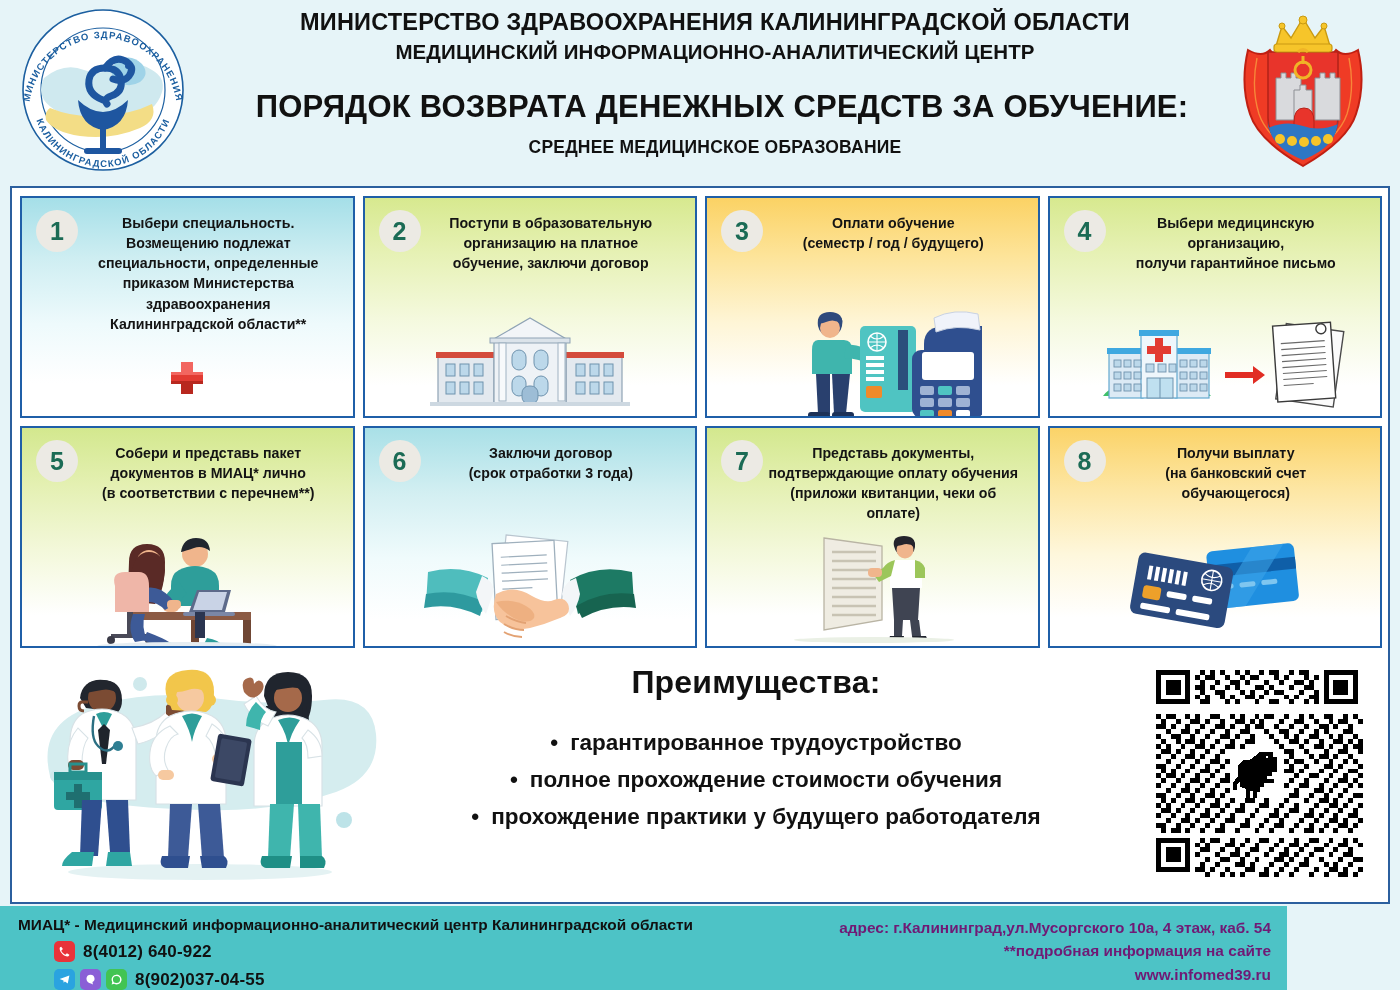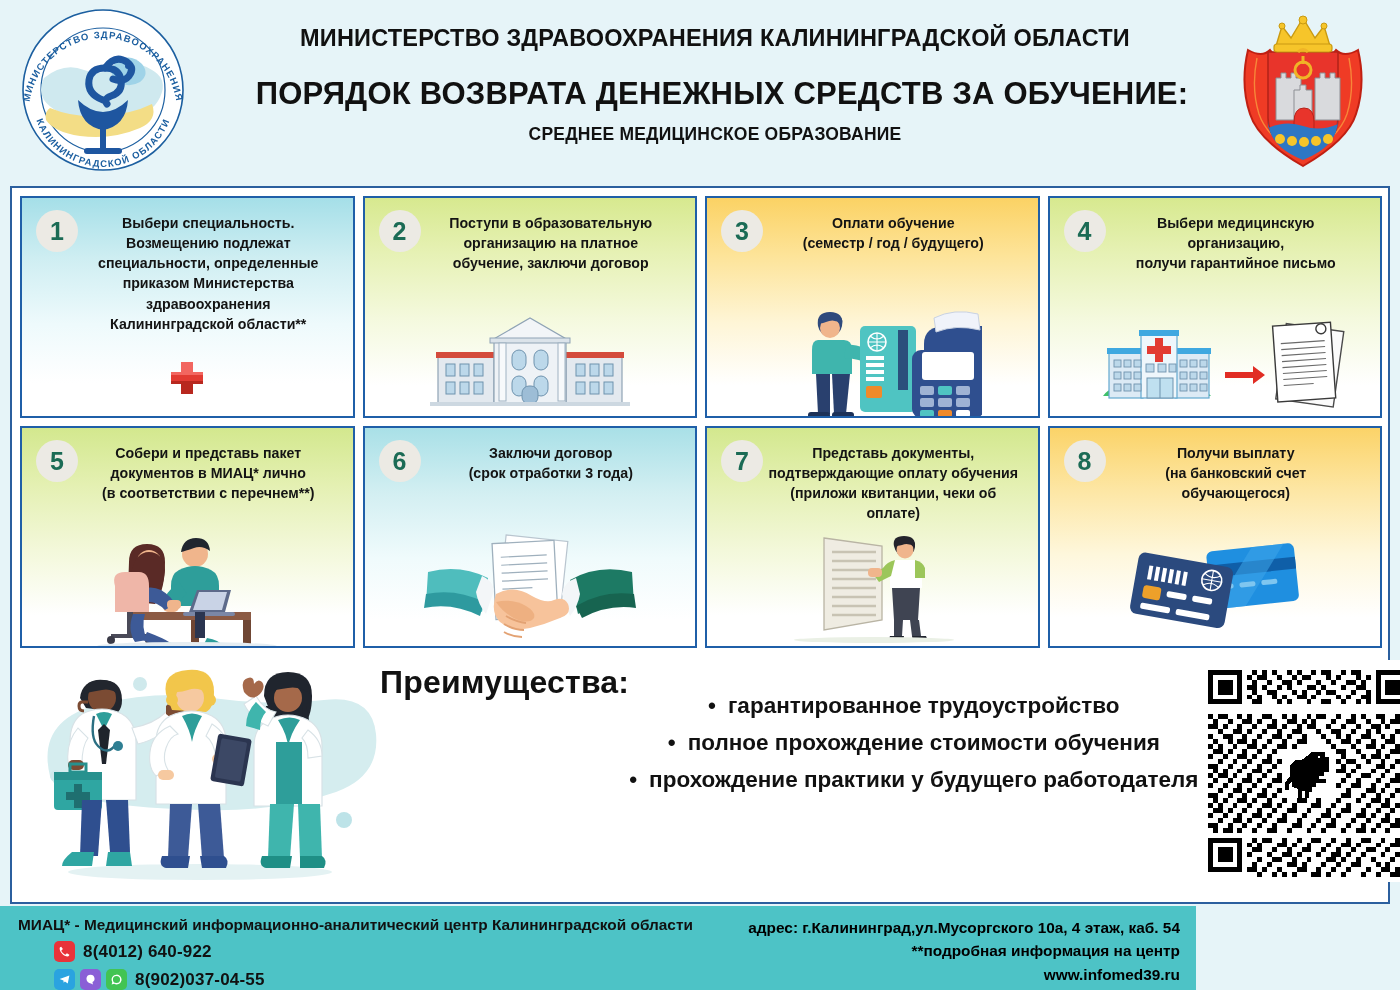--- a/index.html
+++ b/index.html
@@ -11,21 +11,21 @@
     overflow:hidden;
     position:relative;
   }
   .page{position:absolute;inset:0;background:#e6f4f8;}
 
   
   .header{position:absolute;left:0;top:0;width:1400px;height:185px;}
   .emblem{position:absolute;left:8px;top:4px;width:190px;height:170px;}
   .coat{position:absolute;right:22px;top:6px;width:150px;height:168px;}
   .head-text{position:absolute;left:200px;top:0;width:1030px;height:185px;
-    display:flex;flex-direction:column;align-items:center;justify-content:flex-start;padding-top:24px;box-sizing:border-box;}
+    display:flex;flex-direction:column;align-items:center;justify-content:flex-start;padding-top:8px;box-sizing:border-box;}
   .h-line1{font-size:23.5px;font-weight:700;letter-spacing:.2px;color:#111;line-height:1.25;white-space:nowrap;}
   .h-line2{font-size:20.5px;font-weight:700;letter-spacing:.1px;color:#111;line-height:1.3;white-space:nowrap;margin-top:2px;}
   .h-title{font-size:31px;font-weight:700;color:#111;margin-top:23px;white-space:nowrap;letter-spacing:.2px;margin-left:14px;}
   .h-sub{font-size:17.5px;font-weight:700;color:#111;margin-top:12px;letter-spacing:.2px;white-space:nowrap;}
 
   
   .panel{position:absolute;left:10px;top:186px;width:1380px;height:718px;
     background:#ffffff;border:2px solid #2b5f9e;box-sizing:border-box;}
 
   .grid{position:absolute;left:8px;top:8px;width:1362px;}
@@ -50,36 +50,36 @@
   .g-cyan{background:linear-gradient(180deg,#a5dfe8 0%,#cfeef2 28%,#eefafc 58%,#ffffff 85%);}
   .g-green{background:linear-gradient(180deg,#d7e98f 0%,#e6f1b4 25%,#f4f9dd 55%,#ffffff 86%);}
   .g-gold{background:linear-gradient(180deg,#fbd264 0%,#fde49a 27%,#fef5d6 57%,#ffffff 86%);}
   .g-green2{background:linear-gradient(180deg,#d3e88e 0%,#e4f0b2 26%,#f3f8da 56%,#ffffff 86%);}
   .g-cyan2{background:linear-gradient(180deg,#a9e0e7 0%,#d3eff2 30%,#f0fbfc 60%,#ffffff 88%);}
   .g-gold2{background:linear-gradient(180deg,#fbd368 0%,#fde6a3 28%,#fef7dc 58%,#ffffff 87%);}
 
   
   .bottom{position:absolute;left:8px;top:462px;width:1362px;height:246px;display:flex;}
   .docs{width:360px;height:240px;position:relative;}
-  .adv{flex:1;display:flex;flex-direction:row;align-items:flex-start;justify-content:flex-start;padding-top:14px;box-sizing:border-box;}
+  .adv{flex:1;display:flex;flex-direction:column;align-items:center;justify-content:flex-start;padding-top:14px;box-sizing:border-box;}
   .adv-title{font-size:32px;font-weight:700;color:#111;letter-spacing:.2px;}
   .adv-list{list-style:none;margin:18px 0 0 0;padding:0;}
   .adv-list li{font-size:22.5px;font-weight:700;color:#111;margin:11px 0;text-align:center;white-space:nowrap;}
   .adv-list li::before{content:"•";margin-right:12px;}
   .qrwrap{width:250px;display:flex;align-items:flex-start;justify-content:center;padding-top:10px;box-sizing:border-box;}
   .qr{width:222px;height:222px;background:#fff;position:relative;}
 
   
-  .footer{position:absolute;left:0;top:906px;width:1196px;height:84px;background:#4dc3c6;}
+  .footer{position:absolute;left:0;top:906px;width:1287px;height:84px;background:#4dc3c6;}
   .f-left{position:absolute;left:18px;top:10px;}
   .f-left .l1{font-size:15.4px;font-weight:700;color:#111;letter-spacing:0;}
   .f-row{display:flex;align-items:center;margin-top:7px;padding-left:36px;}
   .f-row .ph{font-size:17px;font-weight:700;color:#111;margin-left:8px;letter-spacing:.2px;}
   .f-right{position:absolute;right:16px;top:10px;text-align:right;}
-  .f-right div{font-size:15.4px;font-weight:700;color:#000000;line-height:1.52;}
+  .f-right div{font-size:15.4px;font-weight:700;color:#701a75;line-height:1.52;}
   .ico{width:21px;height:21px;border-radius:5px;display:inline-flex;align-items:center;justify-content:center;flex:none;}
   .ico+.ico{margin-left:5px;}
   .ic-phone{background:#e8333a;}
   .ic-tg{background:#2aa3e0;}
   .ic-vb{background:#8a5fd6;}
   .ic-wa{background:#42c453;}
 </style>
 </head>
 <body>
 
@@ -111,20 +111,21 @@
           <textPath href="#arcTop" startOffset="50%" text-anchor="middle">МИНИСТЕРСТВО ЗДРАВООХРАНЕНИЯ</textPath>
         </text>
         <text font-size="9.5" font-weight="700" fill="#1c5fa0" letter-spacing="1.1" font-family="Liberation Sans, sans-serif">
           <textPath href="#arcBot" startOffset="50%" text-anchor="middle">КАЛИНИНГРАДСКОЙ ОБЛАСТИ</textPath>
         </text>
       </svg>
     </div>
 
     <div class="head-text">
       <div class="h-line1">МИНИСТЕРСТВО ЗДРАВООХРАНЕНИЯ КАЛИНИНГРАДСКОЙ ОБЛАСТИ</div>
+      <div class="h-line2">МЕДИЦИНСКИЙ ИНФОРМАЦИОННО-АНАЛИТИЧЕСКИЙ ЦЕНТР</div>
       <div class="h-title">ПОРЯДОК ВОЗВРАТА ДЕНЕЖНЫХ СРЕДСТВ ЗА ОБУЧЕНИЕ:</div>
       <div class="h-sub">СРЕДНЕЕ МЕДИЦИНСКОЕ ОБРАЗОВАНИЕ</div>
     </div>
 
     <div class="coat">
       <svg viewBox="0 0 150 168" width="150" height="168">
 
         <path d="M20 44 q-8 34 2 64 q8 26 53 52 q45 -26 53 -52 q10 -30 2 -64 q-14 8 -22 0 q-12 16 -33 14 q-21 2 -33 -14 q-8 8 -22 0z" fill="#ef3b25" stroke="#c01f12" stroke-width="2"></path>
         <path d="M29 52 q-6 30 2 56 q8 24 44 44 q36 -20 44 -44 q8 -26 2 -56" fill="none" stroke="#ffd24d" stroke-width="1.4" opacity=".5"></path>
 
@@ -1116,17 +1117,17 @@
         <span class="ico ic-wa">
           <svg viewBox="0 0 16 16" width="13" height="13">
               <path d="M8 2a6 6 0 0 0-5.2 9L2 14l3.2-.8A6 6 0 1 0 8 2zm0 1.6a4.4 4.4 0 1 1 0 8.8 4.4 4.4 0 0 1 0-8.8z" fill="#fff"></path>
             </svg>
         </span>
         <span class="ph">8(902)037-04-55</span>
       </div>
     </div>
     <div class="f-right">
       <div>адрес: г.Калининград,ул.Мусоргского 10а, 4 этаж, каб. 54</div>
-      <div>**подробная информация на центр</div>
+      <div>**подробная информация на сайте</div>
       <div>www.infomed39.ru</div>
     </div>
   </div>
 </div>
 
 </body></html>

